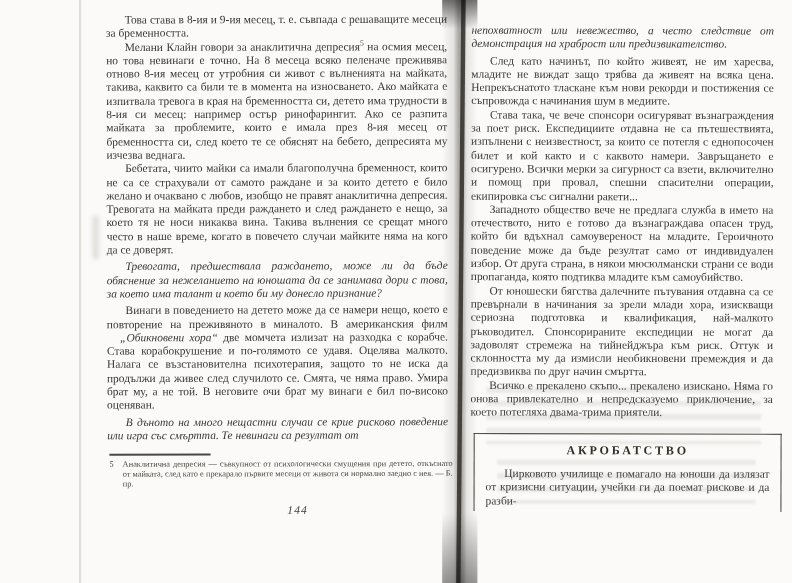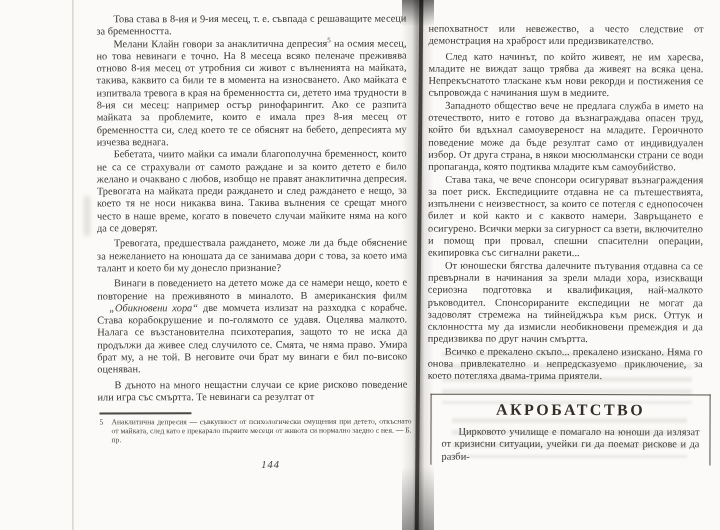--- a/index.html
+++ b/index.html
@@ -36,21 +36,21 @@
       rgba(0,0,0,0.55) 0%,rgba(0,0,0,0) 5%,
       rgba(0,0,0,0) 88%,rgba(0,0,0,0.40) 100%);
   }
   
   .page{position:absolute;font-size:10.4px;line-height:12.3px;text-align:justify;}
   .left-page{left:97px;top:13px;width:310px;transform:rotate(-0.15deg);}
   .right-page{left:428px;top:23px;width:275px;transform:rotate(0.15deg);}
   p.para{margin:0;}
   p.indent{text-indent:17px;}
   .italic{font-style:italic;margin-left:12px;}
-  p.ital-block{margin:3px 0 3px 0;}
+  p.ital-block{font-style:italic;margin:3px 0 3px 0;}
   sup{font-size:7px;line-height:0;}
   
   .footnote-rule{width:92px;height:2px;background:#4b4742;margin:9px 0 4px 2px;}
   .footnote{
     font-size:7.6px;line-height:8.8px;color:#4a463f;
     padding-left:14px;position:relative;text-align:justify;width:300px;
   }
   .fn-marker{position:absolute;left:2px;top:0;}
   
   .page-number{
@@ -66,21 +66,21 @@
   .right-footer .page-number{display:block;}
   
   .acro-box{
     margin:11px -8px 0 3px;
     border:1px solid #55504a;border-bottom:none;
     padding:9px 10px 4px 10px;height:57px;overflow:hidden;
     position:relative;
   }
   .box-title{
     font-weight:bold;text-align:center;letter-spacing:2.5px;
-    font-size:16px;color:#343028;margin-bottom:10px;text-indent:0;
+    font-size:11px;color:#343028;margin-bottom:10px;text-indent:0;
   }
   
   .bleed{
     position:absolute;pointer-events:none;
     background:repeating-linear-gradient(to bottom,
       rgba(125,128,122,0.13) 0 5px,rgba(125,128,122,0) 5px 12.3px);
     filter:blur(1.1px);
   }
   .bleed-1{left:442px;top:352px;width:250px;height:52px;}
   .bleed-2{left:452px;top:418px;width:235px;height:40px;}
@@ -116,22 +116,22 @@
     </div>
 
     <div class="page-number">144</div>
   </div>
 
   <div class="gutter"></div>
 
   <div class="page right-page">
     <p class="para ital-block" style="margin-top:0;">непохватност или невежество, а често следствие от демонстрация на храброст или предизвикателство.</p>
     <p class="para indent">След като начинът, по който живеят, не им харесва, младите не виждат защо трябва да живеят на всяка цена. Непрекъснатото тласкане към нови рекорди и постижения се съпровожда с начинания шум в медиите.</p>
+    <p class="para indent">Става така, че вече спонсори осигуряват възнаграждения за поет риск. Експедициите отдавна не са пътешествията, изпълнени с неизвестност, за които се потегля с еднопосочен билет и кой както и с каквото намери. Завръщането е осигурено. Всички мерки за сигурност са взети, включително и помощ при провал, спешни спасителни операции, екипировка със сигнални ракети...</p>
     <p class="para indent">Западното общество вече не предлага служба в името на отечеството, нито е готово да възнаграждава опасен труд, който би вдъхнал самоувереност на младите. Героичното поведение може да бъде резултат само от индивидуален избор. От друга страна, в някои мюсюлмански страни се води пропаганда, която подтиква младите към самоубийство.</p>
-    <p class="para indent">Става така, че вече спонсори осигуряват възнаграждения за поет риск. Експедициите отдавна не са пътешествията, изпълнени с неизвестност, за които се потегля с еднопосочен билет и кой както и с каквото намери. Завръщането е осигурено. Всички мерки за сигурност са взети, включително и помощ при провал, спешни спасителни операции, екипировка със сигнални ракети...</p>
     <p class="para indent">От юношески бягства далечните пътувания отдавна са се превърнали в начинания за зрели млади хора, изискващи сериозна подготовка и квалификация, най-малкото ръководител. Спонсорираните експедиции не могат да задоволят стремежа на тийнейджъра към риск. Оттук и склонността му да измисли необикновени премеждия и да предизвиква по друг начин смъртта.</p>
     <p class="para indent">Всичко е прекалено скъпо... прекалено изискано. Няма го онова привлекателно и непредсказуемо приключение, за което потегляха двама-трима приятели.</p>
 
     <div class="acro-box">
       <div class="box-title">АКРОБАТСТВО</div>
       <p class="para indent">Цирковото училище е помагало на юноши да излязат от кризисни ситуации, учейки ги да поемат рискове и да разби-</p>
     </div>
 
   </div>
 

